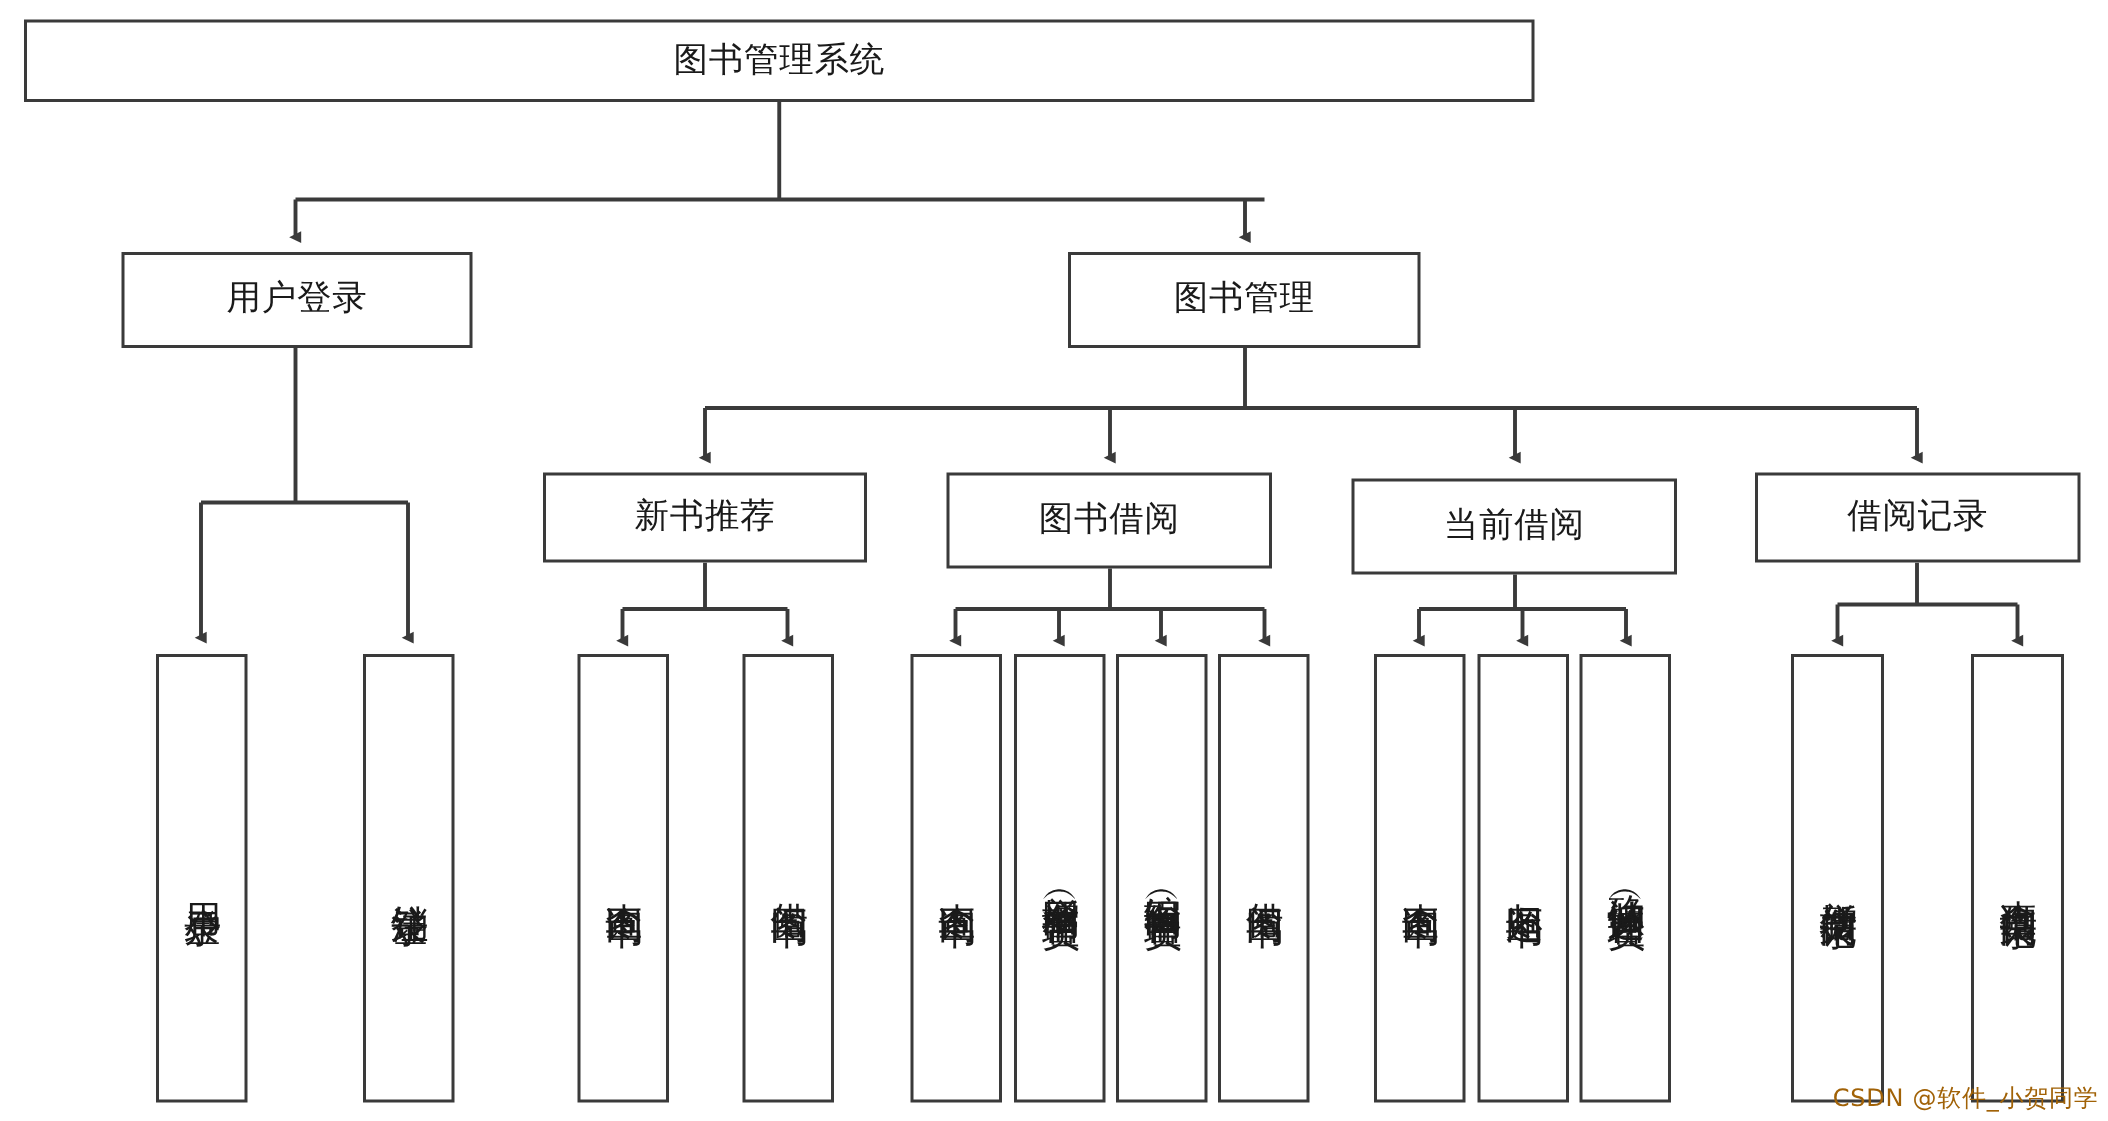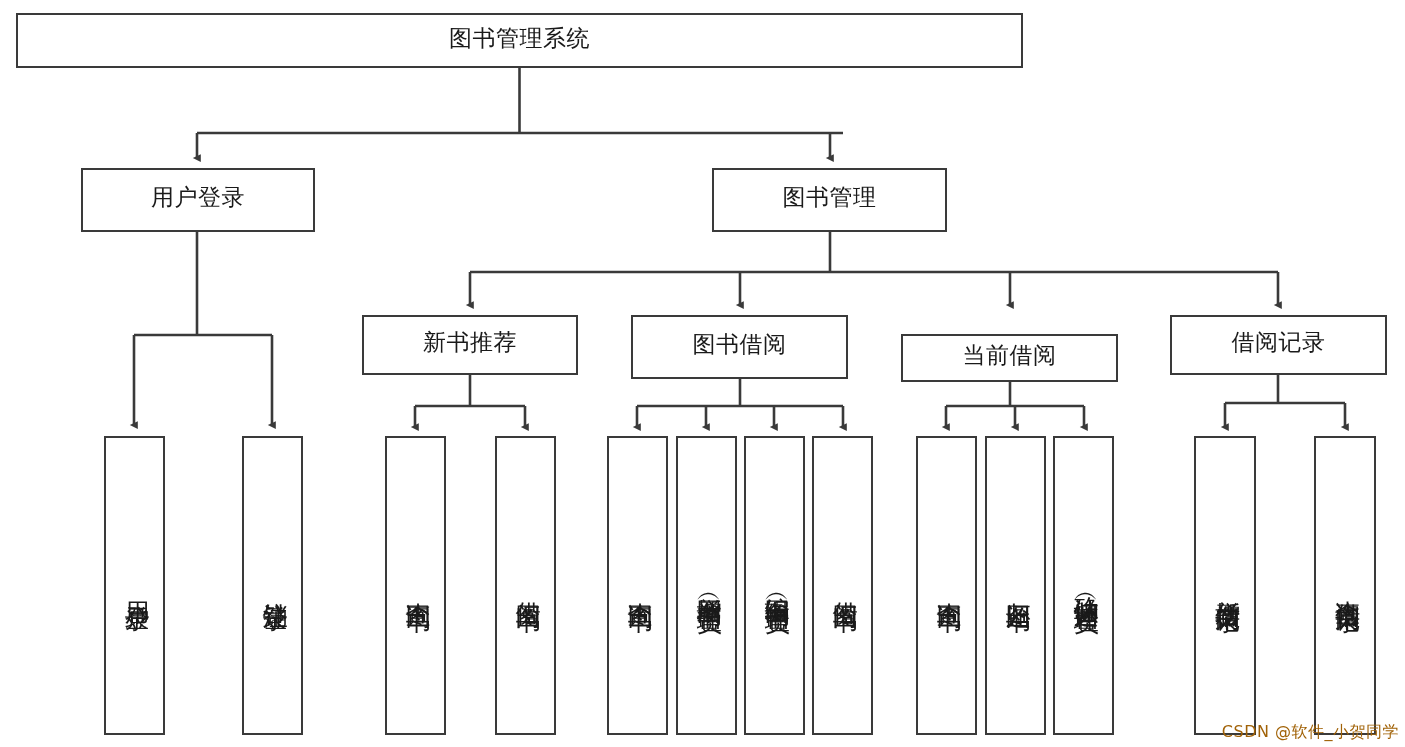--- a/index.html
+++ b/index.html
@@ -35,21 +35,20 @@
     align-items: center;
     justify-content: center;
     color: #1a1a1a;
   }
   .node-label {
     display: block;
     text-align: center;
     line-height: 1.12;
     color: #1a1a1a;
     white-space: pre;
-    font-family: Liberation Mono, monospace;
   }
   .node.horiz .node-label {
     font-size: 23px;
     letter-spacing: 0.5px;
   }
   .node.root .node-label {
     font-size: 23px;
   }
   .node.vert {
     align-items: center;
@@ -139,21 +138,21 @@
   <div class="node horiz" style="left:362px; top:315px; width:216px; height:60px;">
     <span class="node-label">新书推荐</span>
   </div>
 
   <div class="node horiz" style="left:712px; top:168px; width:235px; height:64px;">
     <span class="node-label">图书管理</span>
   </div>
   <div class="node horiz" style="left:631px; top:315px; width:217px; height:64px;">
     <span class="node-label">图书借阅</span>
   </div>
-  <div class="node horiz" style="left:901px; top:334px; width:217px; height:48px;">
+  <div class="node horiz" style="left:901px; top:319px; width:217px; height:64px;">
     <span class="node-label">当前借阅</span>
   </div>
   <div class="node horiz" style="left:1170px; top:315px; width:217px; height:60px;justify-content:center;">
     <span class="node-label">借阅记录</span>
   </div>
 
   <div class="node vert" style="left:104px; top:436px; width:61px; height:299px;">
     <span class="node-label">用户登录</span>
   </div>
   <div class="node vert" style="left:242px; top:436px; width:61px; height:299px;">

